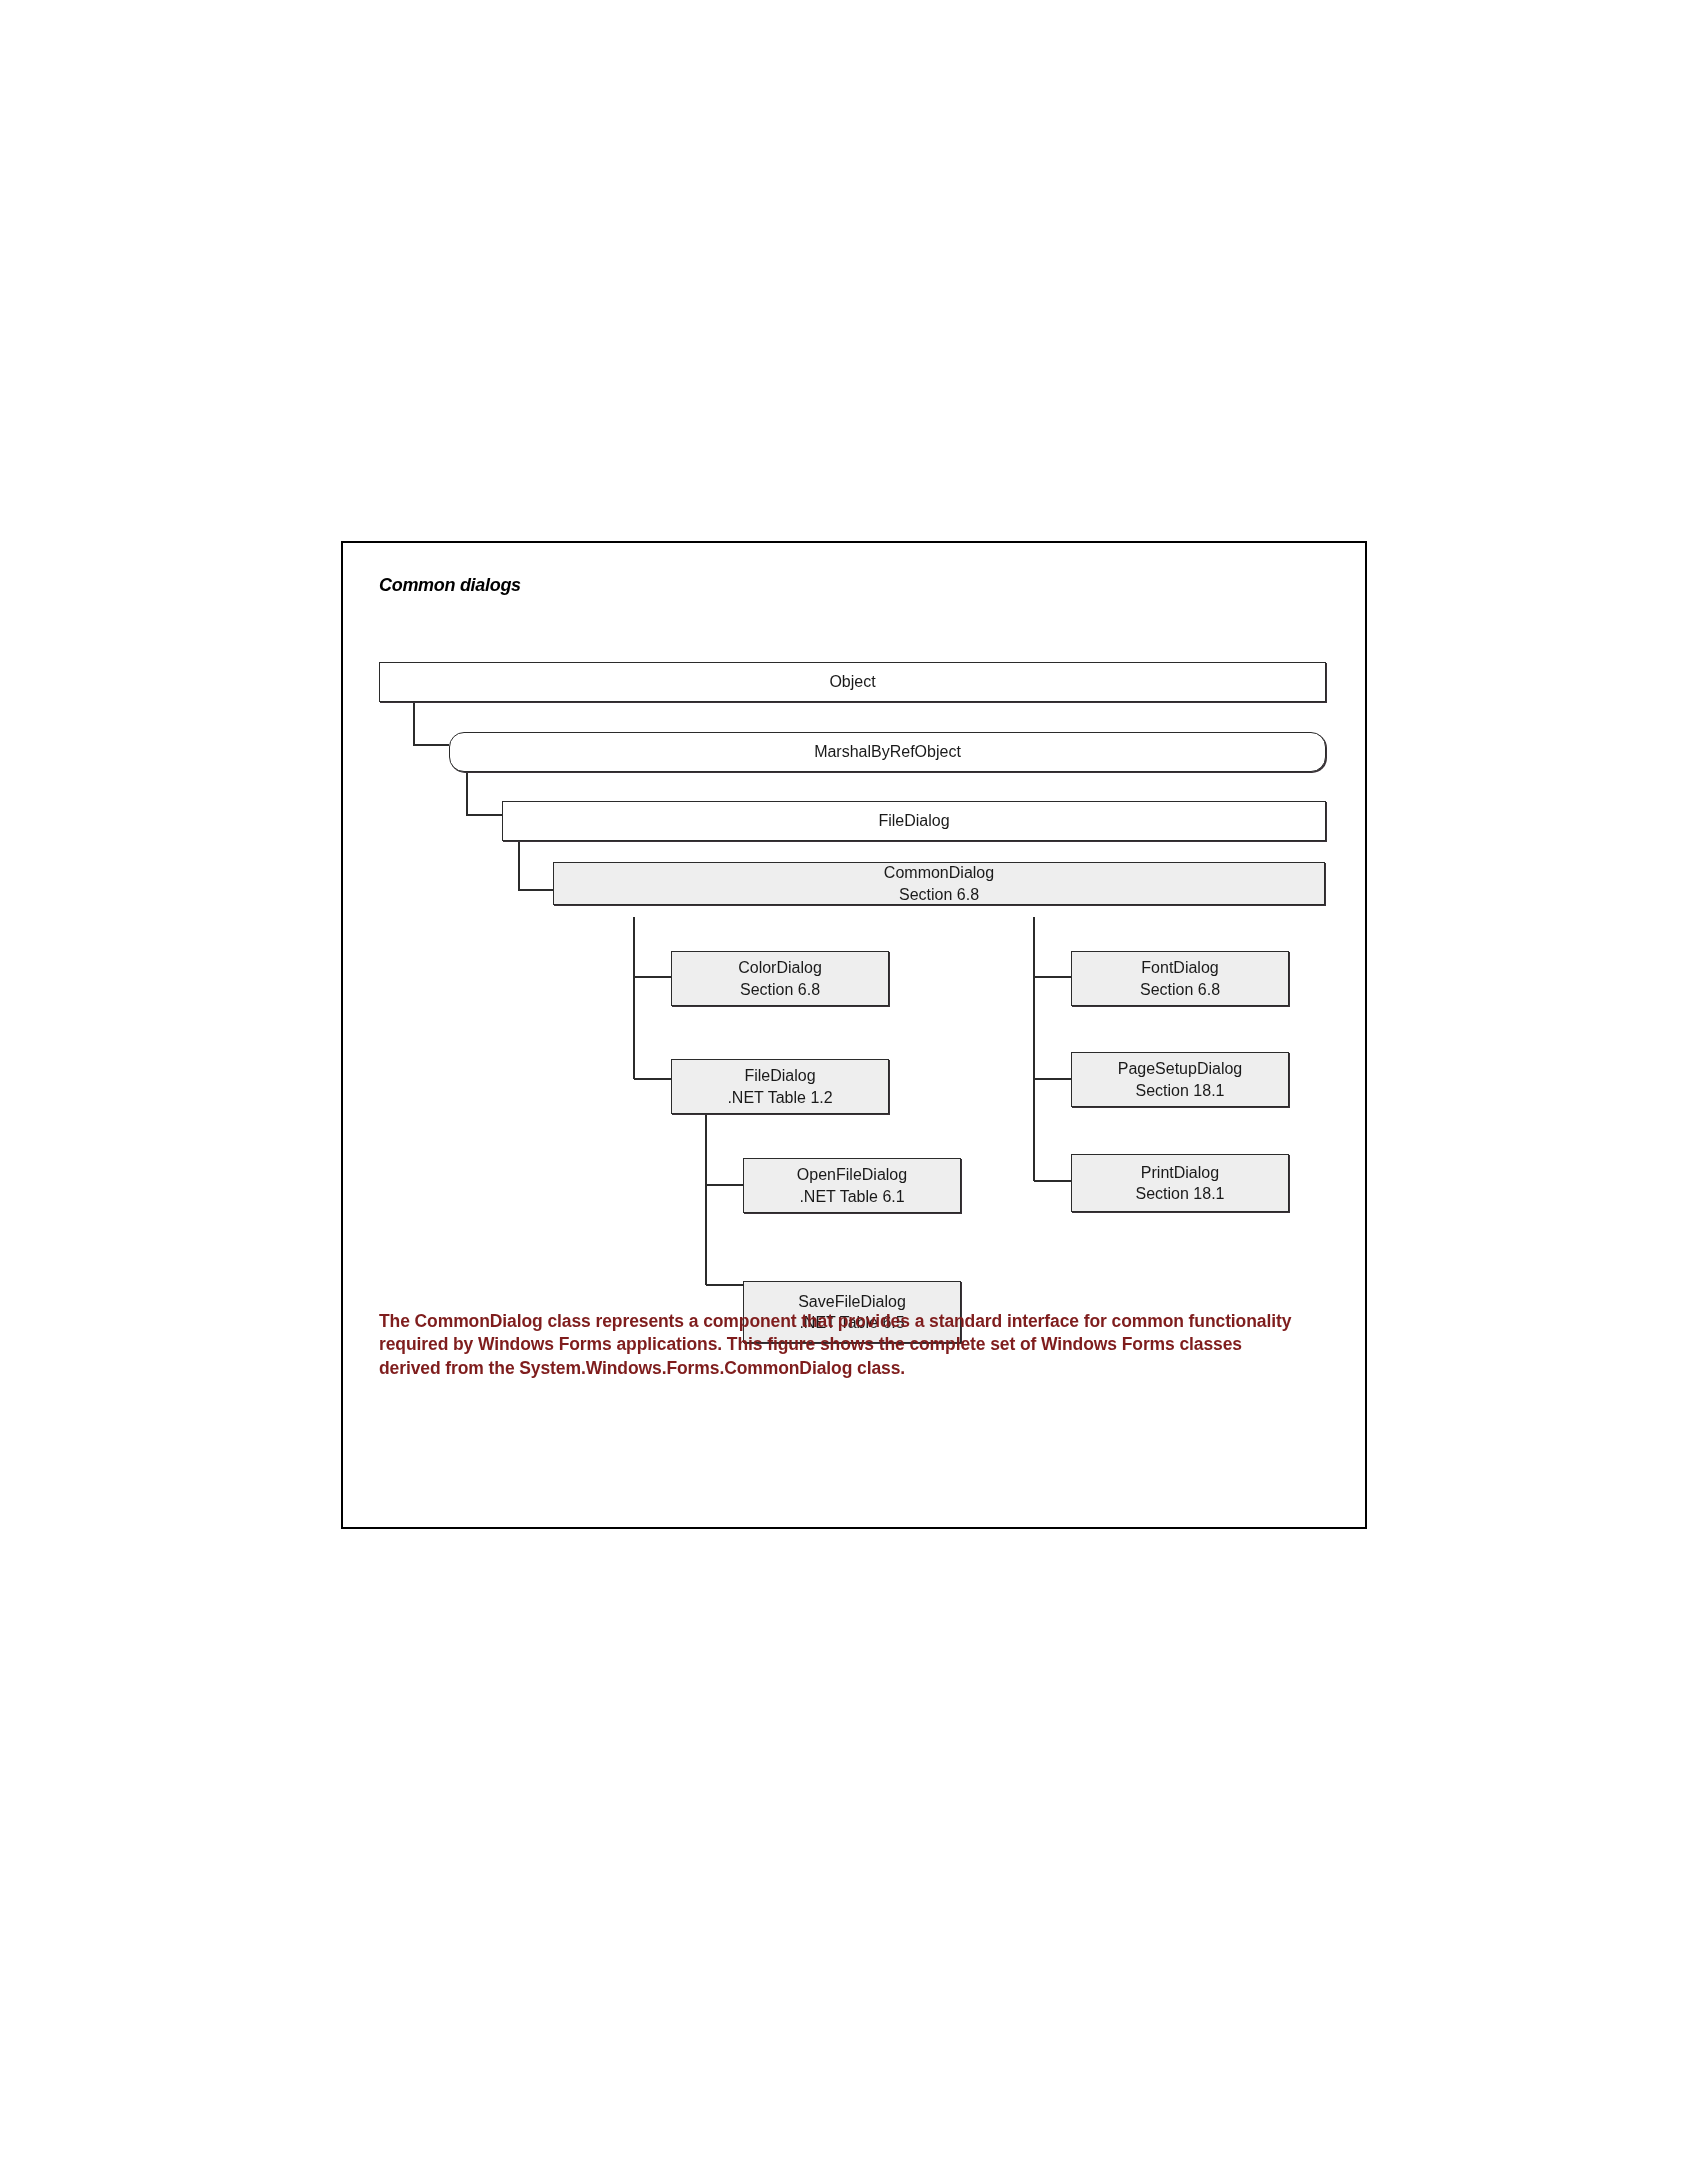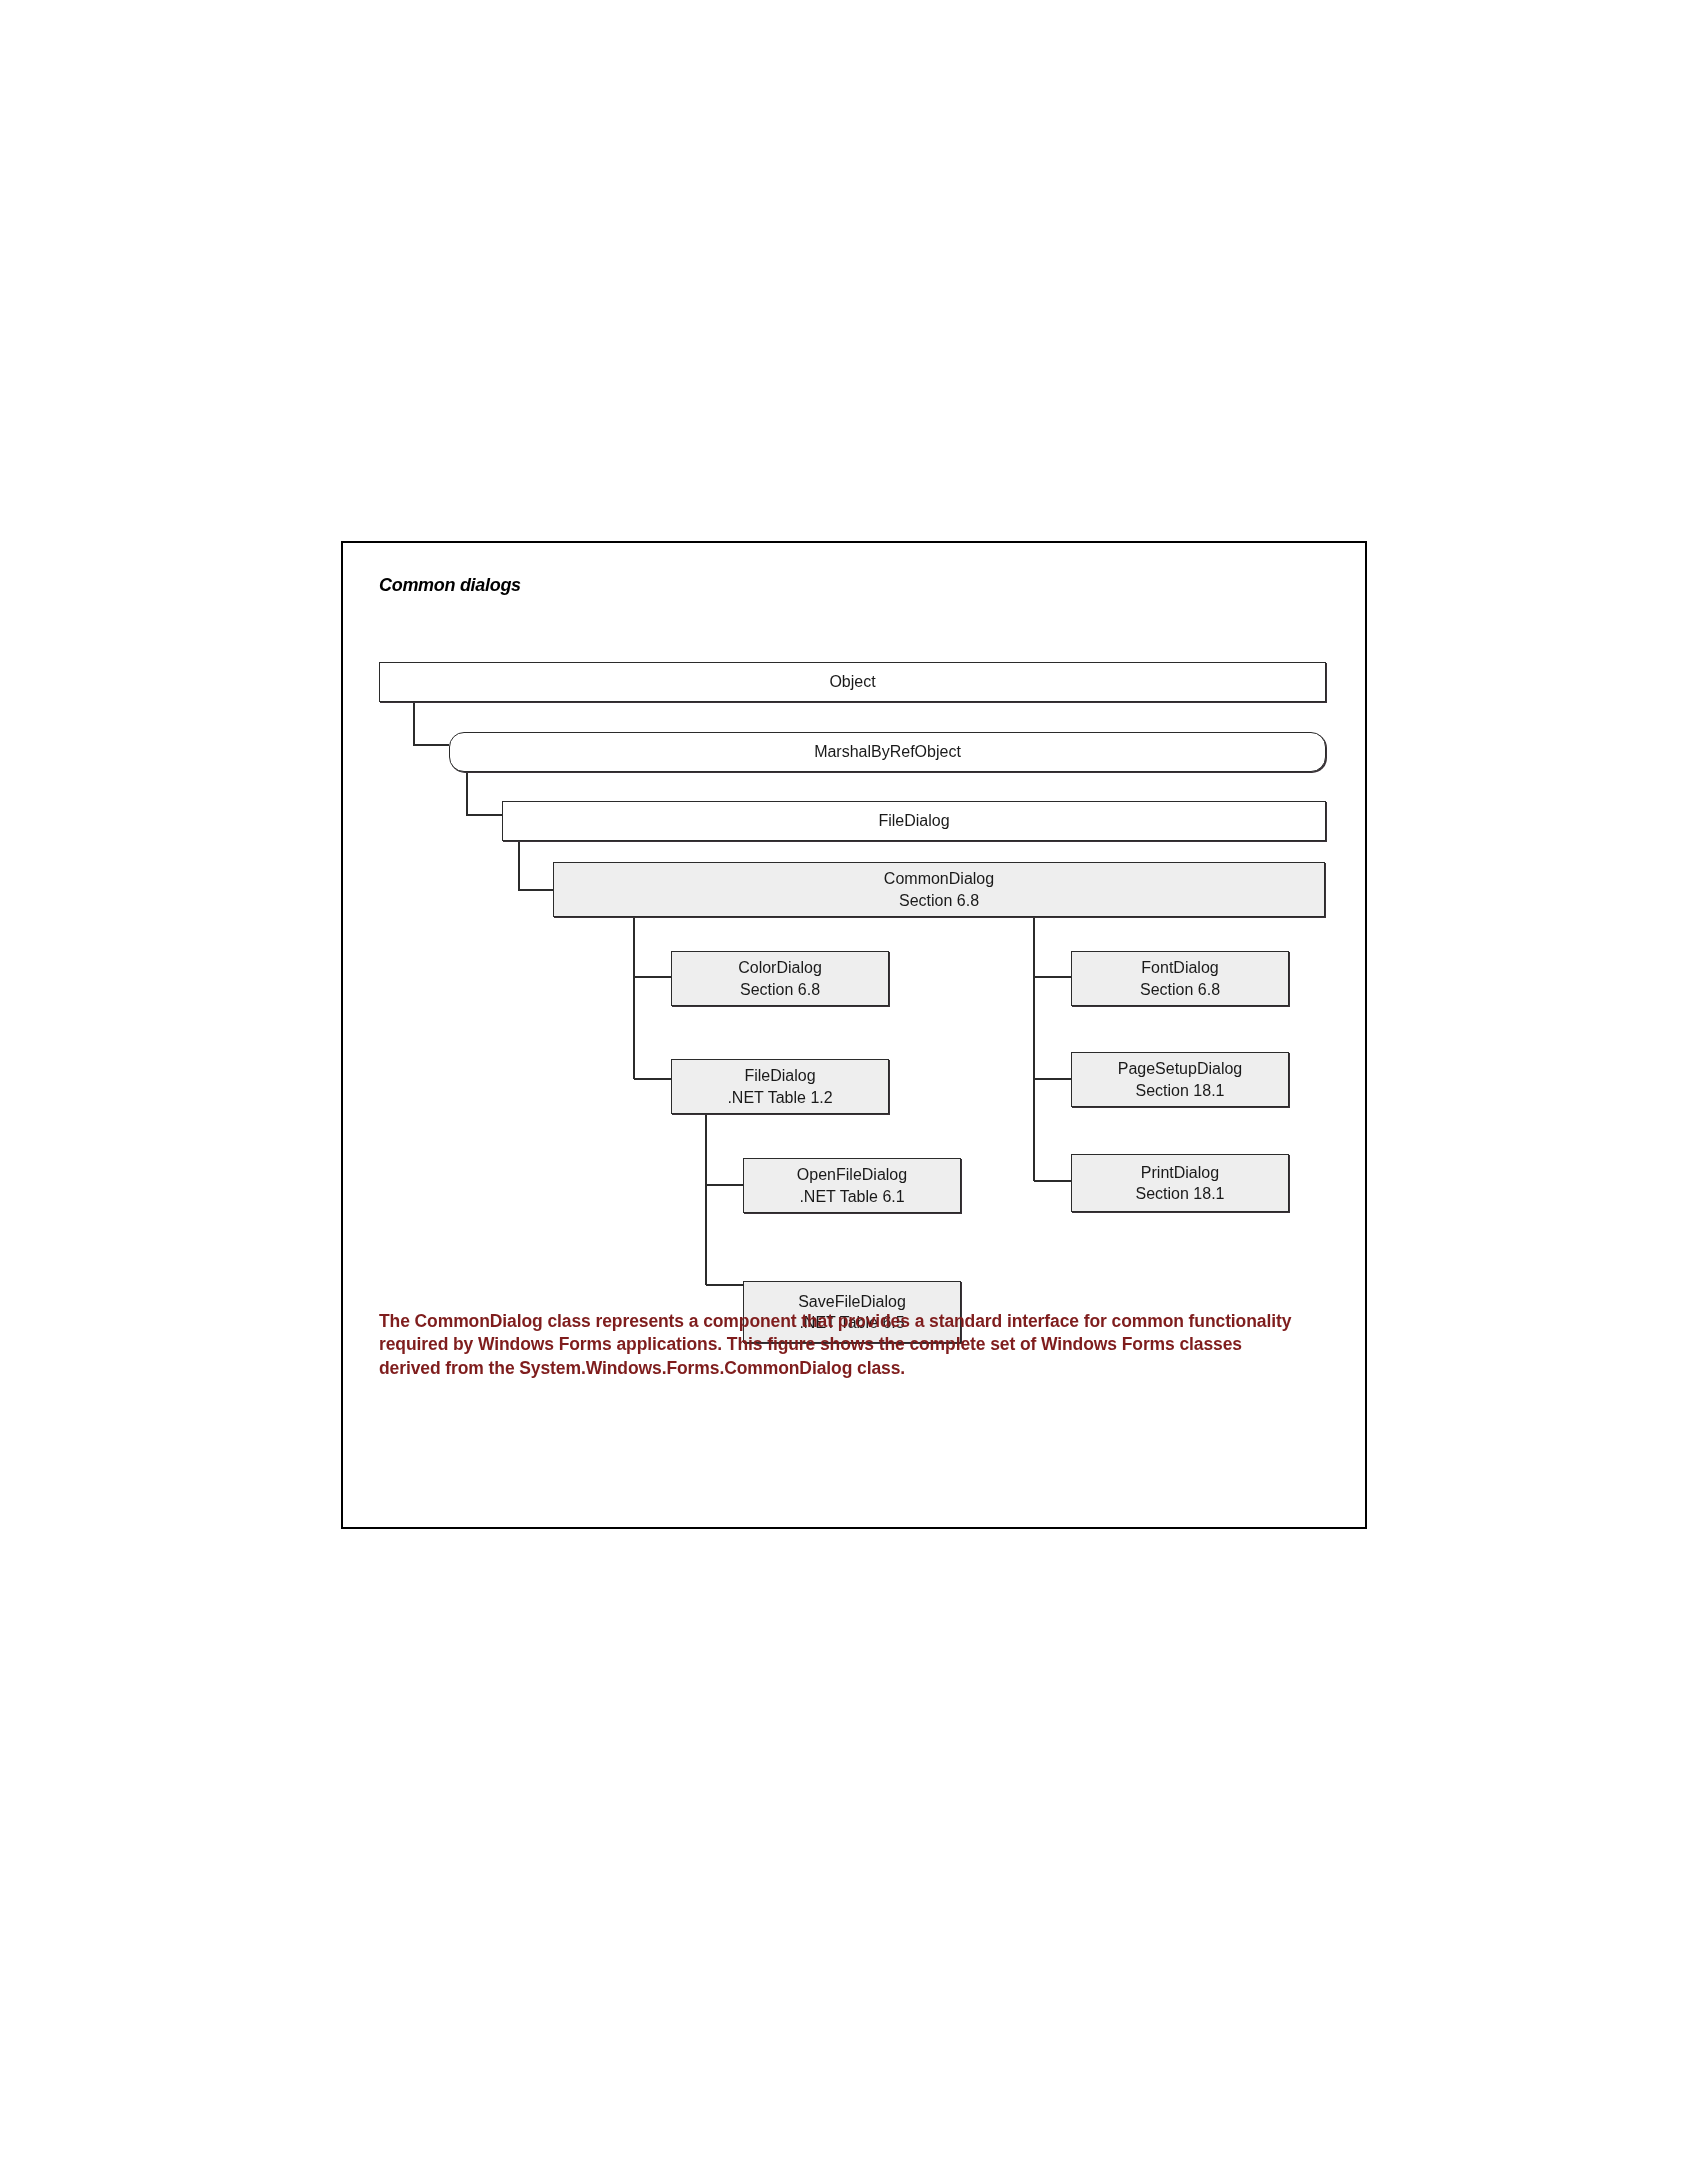--- a/index.html
+++ b/index.html
@@ -127,21 +127,21 @@
     </div>
 
     <div class="node" style="left:106px; top:189px; width:877px; height:40px;border-radius:15px;">
       <span class="l1">MarshalByRefObject</span>
     </div>
 
     <div class="node" style="left:159px; top:258px; width:824px; height:40px;">
       <span class="l1">FileDialog</span>
     </div>
 
-    <div class="node shaded" style="left:210px; top:319px; width:772px; height:55px;">
+    <div class="node shaded" style="left:210px; top:319px; width:772px; height:43px;">
       <span class="l1">CommonDialog</span>
       <span class="l2">Section 6.8</span>
     </div>
 
     <div class="node shaded" style="left:328px; top:408px; width:218px; height:55px;">
       <span class="l1">ColorDialog</span>
       <span class="l2">Section 6.8</span>
     </div>
 
     <div class="node shaded" style="left:328px; top:516px; width:218px; height:55px;">

